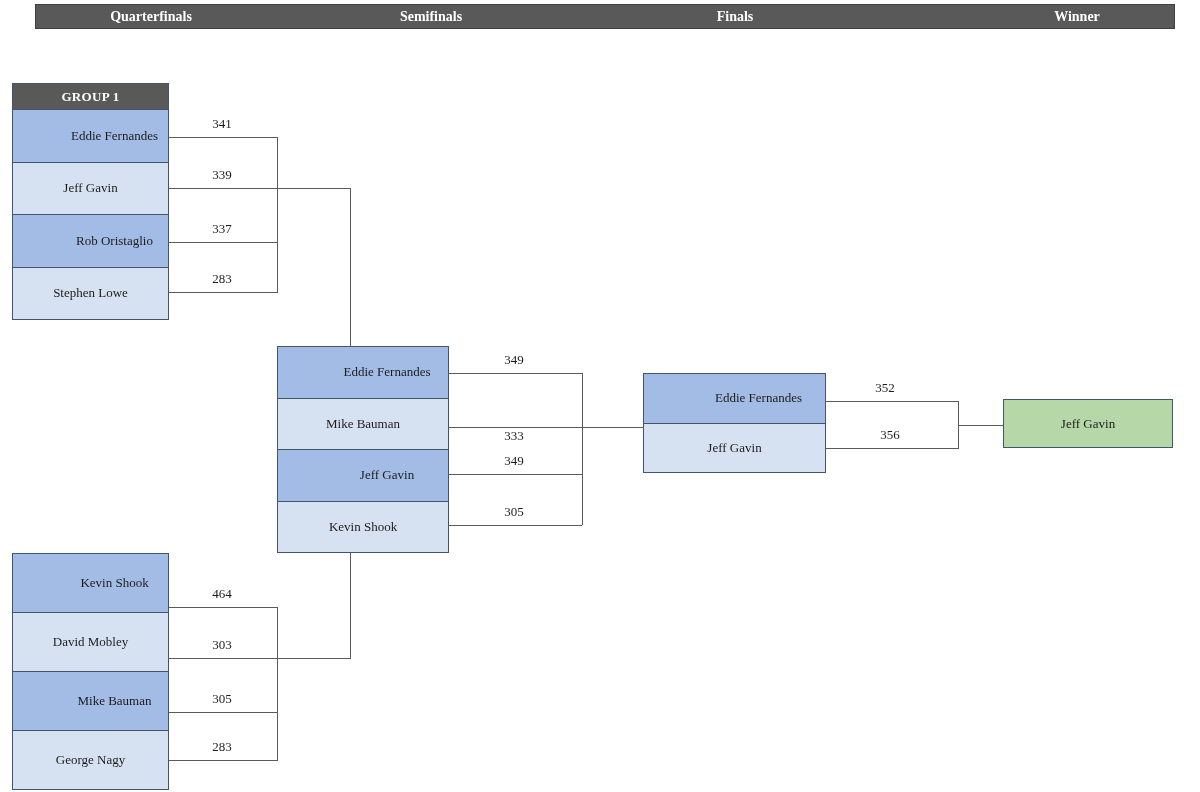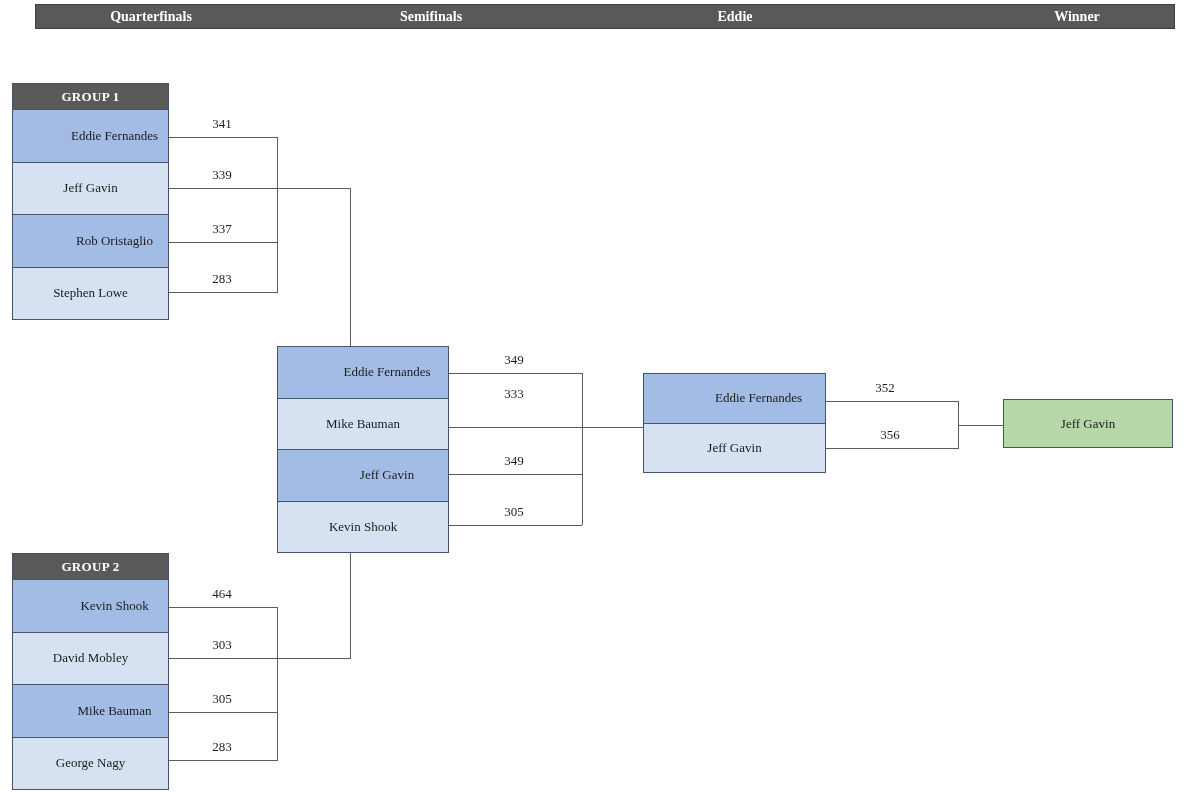--- a/index.html
+++ b/index.html
@@ -45,34 +45,33 @@
   }
 </style>
 </head>
 <body>
 
 <div id="canvas">
 
   <div class="topbar">
     <span class="col-label" style="left:115px">Quarterfinals</span>
     <span class="col-label" style="left:395px">Semifinals</span>
-    <span class="col-label" style="left:699px">Eddie</span>
+    <span class="col-label" style="left:699px">Finals</span>
     <span class="col-label" style="left:1041px">Winner</span>
   </div>
 
   <div class="box" style="left:12px;top:83px;width:157px;height:237px">
     <div class="ghead">GROUP 1</div>
     <div class="cell dark">Eddie Fernandes</div>
     <div class="cell light">Jeff Gavin</div>
     <div class="cell dark">Rob Oristaglio</div>
     <div class="cell light">Stephen Lowe</div>
   </div>
 
   <div class="box" style="left:12px;top:553px;width:157px;height:237px">
-    <div class="ghead">GROUP 2</div>
     <div class="cell dark">Kevin Shook</div>
     <div class="cell light">David Mobley</div>
     <div class="cell dark">Mike Bauman</div>
     <div class="cell light">George Nagy</div>
   </div>
 
   <div class="box" style="left:277px;top:346px;width:172px;height:207px">
     <div class="cell dark">Eddie Fernandes</div>
     <div class="cell light">Mike Bauman</div>
     <div class="cell dark">Jeff Gavin</div>
@@ -117,20 +116,20 @@
   <span class="score" style="left:222px;top:167px">339</span>
   <span class="score" style="left:222px;top:221px">337</span>
   <span class="score" style="left:222px;top:271px">283</span>
 
   <span class="score" style="left:222px;top:586px">464</span>
   <span class="score" style="left:222px;top:637px">303</span>
   <span class="score" style="left:222px;top:691px">305</span>
   <span class="score" style="left:222px;top:739px">283</span>
 
   <span class="score" style="left:514px;top:352px">349</span>
-  <span class="score" style="left:514px;top:386px">333</span>
+  <span class="score" style="left:514px;top:428px">333</span>
   <span class="score" style="left:514px;top:453px">349</span>
   <span class="score" style="left:514px;top:504px">305</span>
 
   <span class="score" style="left:885px;top:380px">352</span>
   <span class="score" style="left:890px;top:427px">356</span>
 
 </div>
 
 </body></html>

